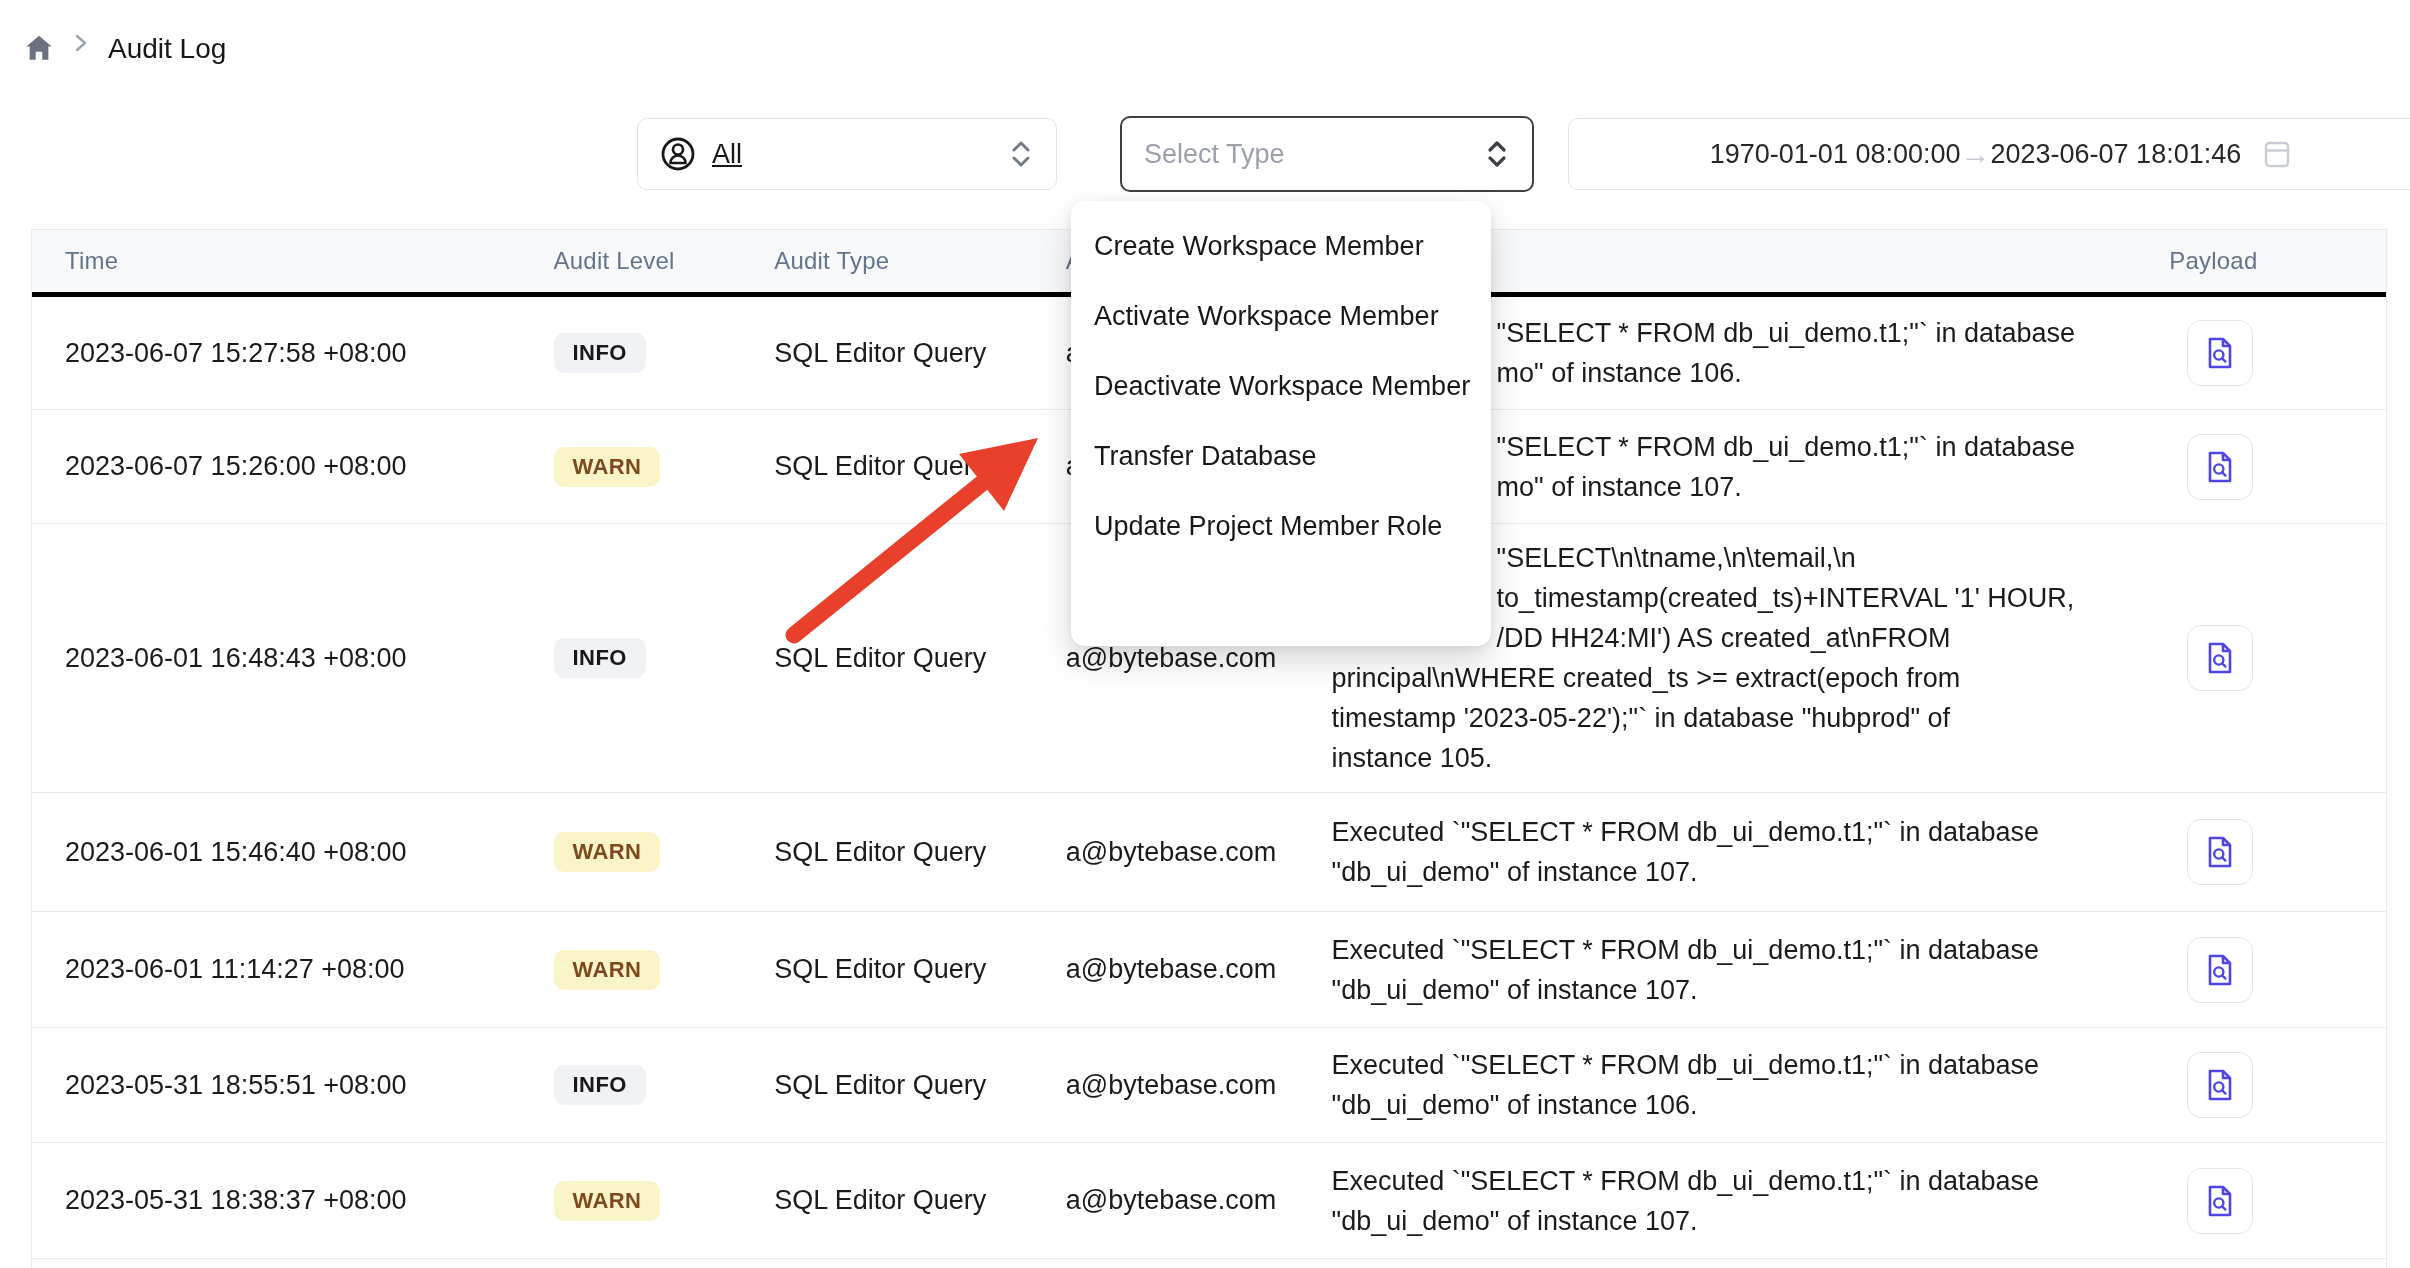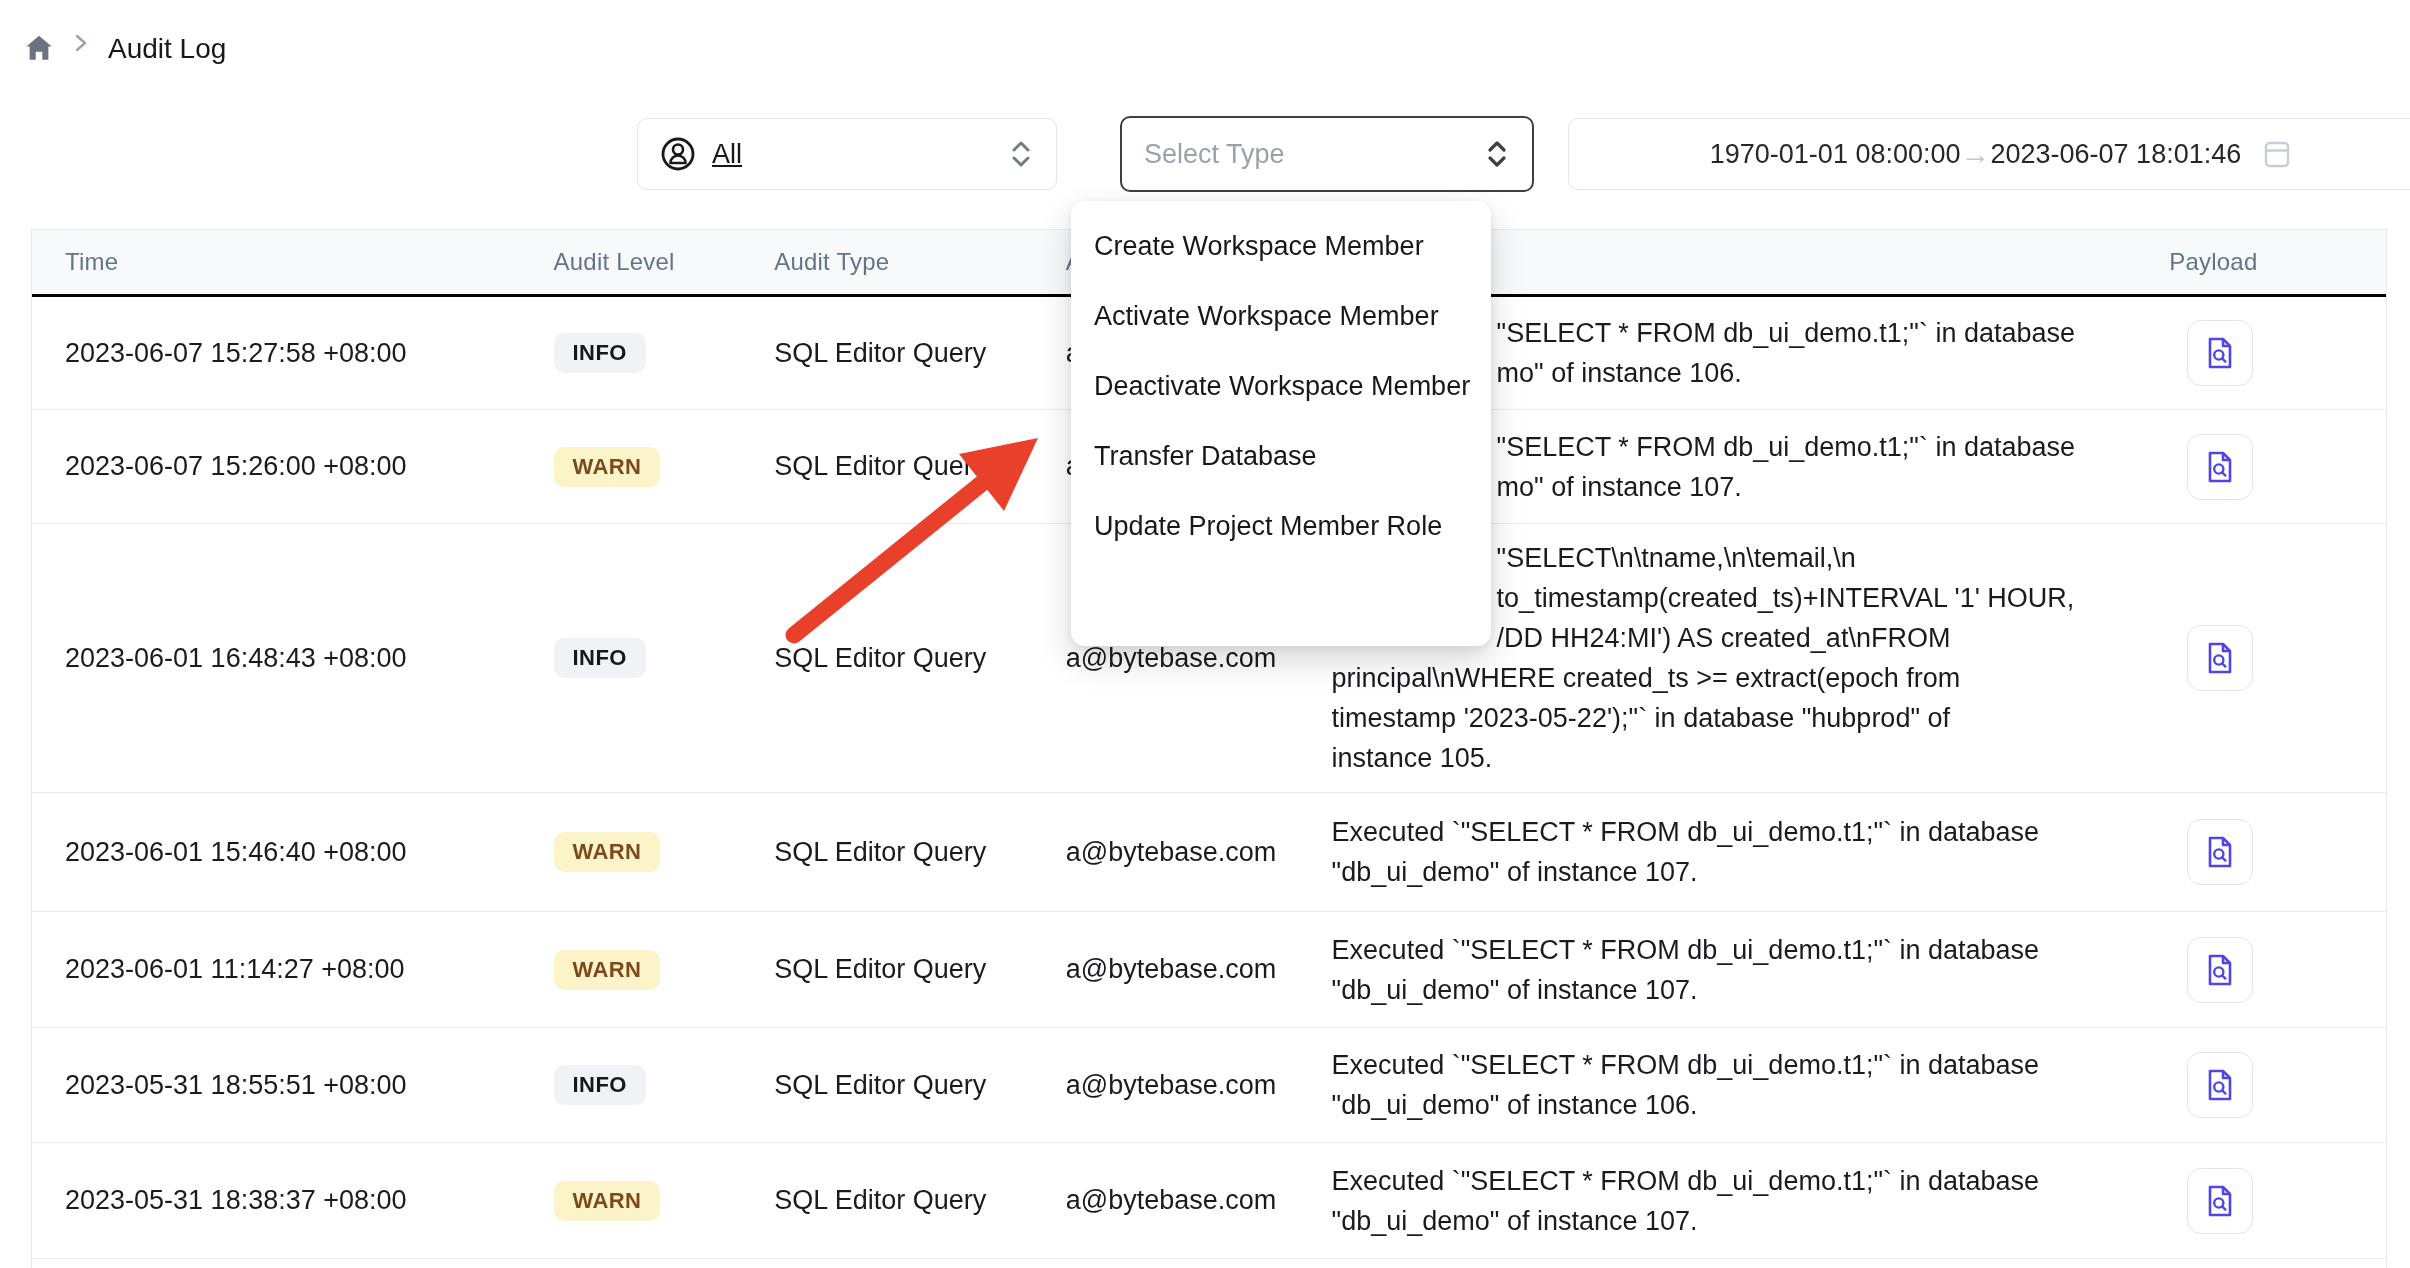--- a/index.html
+++ b/index.html
@@ -30,21 +30,21 @@
 
   
   table.audit {
     position:absolute; left:31px; top:229px; width:2356px;
     border-collapse:separate; border-spacing:0;
     border:1px solid #e8eaed; border-bottom:none;
     font-size:27px;
   }
   thead th {
     height:67px; background:#f8f9fb; color:#64748b; font-size:24px; font-weight:500;
-    text-align:left; border-bottom:3px solid #000000; padding:0; letter-spacing:.2px; white-space:nowrap;
+    text-align:left; border-bottom:5px solid #000000; padding:0; letter-spacing:.2px; white-space:nowrap;
   }
   th.c-time, td.c-time { padding-left:33px; }
   td { border-bottom:1px solid #e8eaed; vertical-align:middle; padding:0; }
   td.c-time { white-space:nowrap; }
   .badge {
     display:inline-block; padding:9px 19px; border-radius:10px;
     font-size:22px; font-weight:700; letter-spacing:.4px; line-height:1;
   }
   .badge-info { background:#f1f2f6; color:#18181b; }
   .badge-warn { background:#fbf4c9; color:#7e4a1d; }

